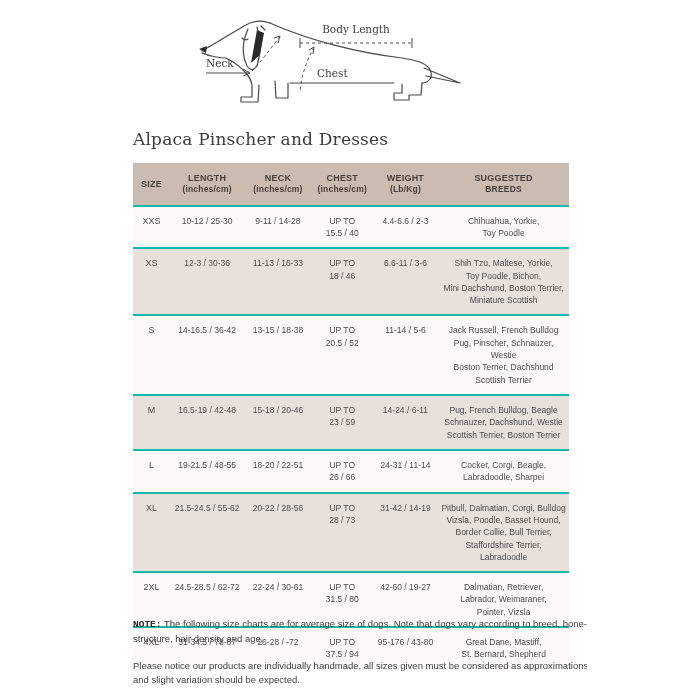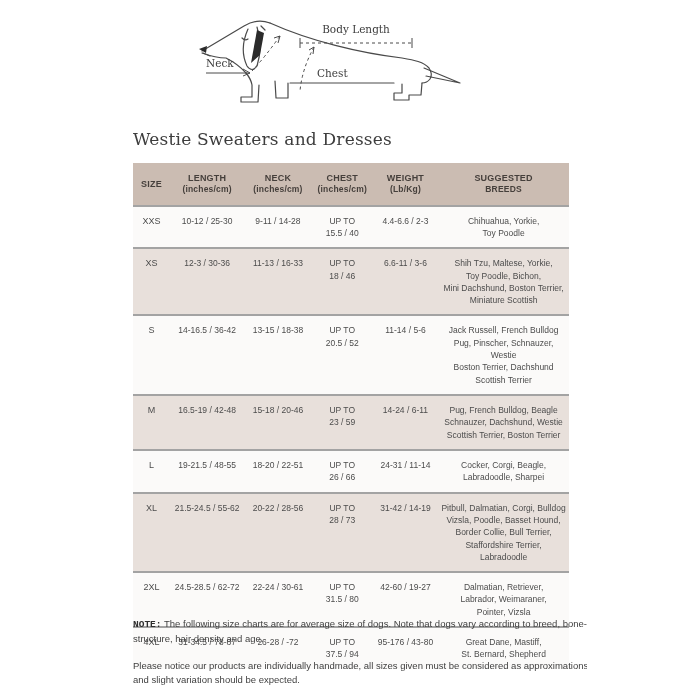--- a/index.html
+++ b/index.html
@@ -19,21 +19,21 @@
   #table-wrap{position:absolute;left:133px;top:163px;width:436px;}
   table{border-collapse:collapse;width:100%;table-layout:fixed;}
   thead tr{background:var(--header_bg,#cbbcb2);}
   th{padding:9px 2px;text-align:center;vertical-align:middle;
      font-size:9px;font-weight:bold;color:#453f3b;letter-spacing:.2px;line-height:1.35;}
   th .h2{font-size:8.5px;font-weight:bold;}
   td{padding:8px 3px;text-align:center;vertical-align:top;
      font-size:8.5px;line-height:1.45;color:var(--text,#4c4c4c);}
   tr.light{background:var(--row_light,#fbfaf9);}
   tr.beige{background:var(--row_beige,#e8e0db);}
-  tbody tr{border-top:2px solid #a3a3a3;}
+  tbody tr{border-top:2px solid #14b8a6;}
   .cell-chest,.cell-breeds{white-space:pre-line;}
   .cell-size{font-size:9px;}
 
   
   #notes{position:absolute;left:133px;top:617px;width:462px;
          font-size:9.5px;line-height:1.5;color:#3f3f3f;}
   #notes p{margin:0 0 12px 0;}
   #notes .b{font-weight:bold;color:#2e2e2e;font-family:Liberation Mono, monospace;}
 </style>
 </head>
@@ -84,21 +84,21 @@
 
       <path d="M 76,68 L 120,68"></path>
       <path d="M 120,68 L 113,64 M 120,68 L 113,71"></path>
     </g>
 
     <text x="226" y="28" text-anchor="middle" font-size="10.5">Body Length</text>
     <text x="76" y="62" text-anchor="start" font-size="10.5">Neck</text>
     <text x="187" y="72" text-anchor="start" font-size="10.5">Chest</text>
   </svg>
 
-  <div id="title">Westie Sweaters and Dresses</div>
+  <div id="title">Alpaca Pinscher and Dresses</div>
 
   <div id="table-wrap">
     <table>
       <colgroup>
         <col style="width:8.5%">
           <col style="width:17%">
           <col style="width:15.5%">
         <col style="width:14%">
           <col style="width:15%">
           <col style="width:30%">

